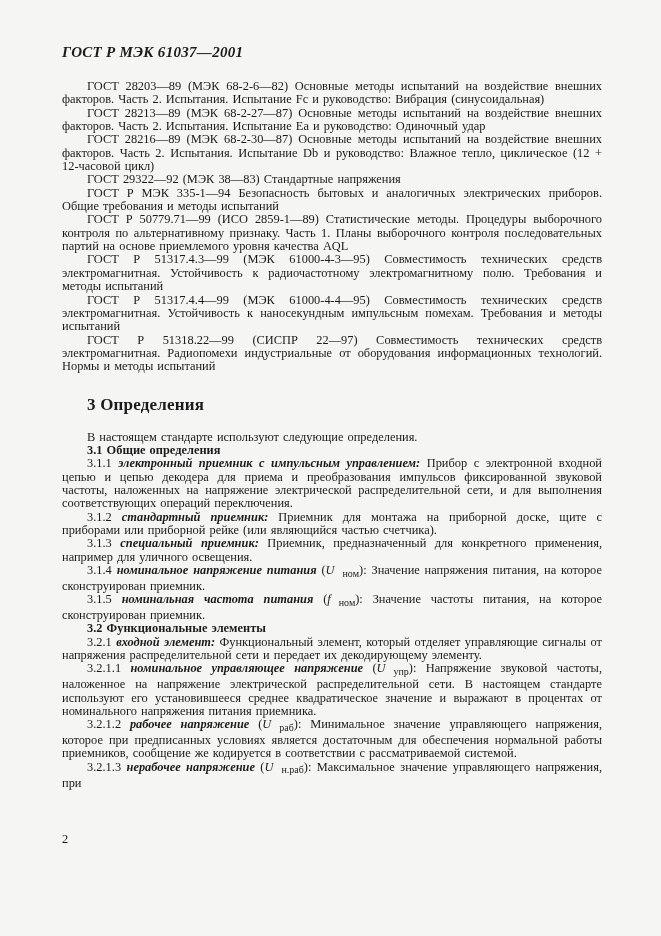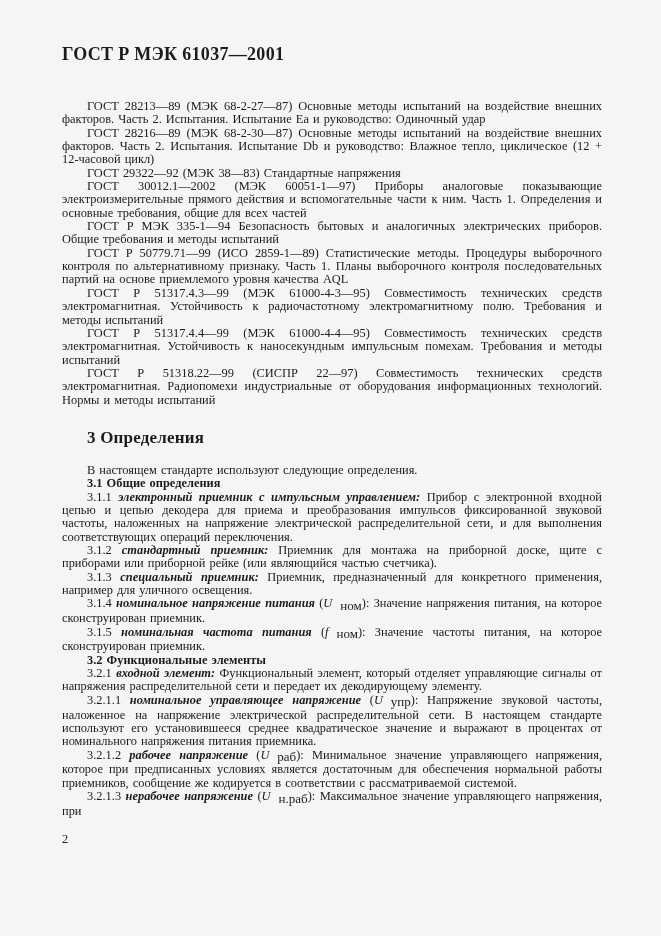--- a/index.html
+++ b/index.html
@@ -8,23 +8,24 @@
     background:#f5f5f4;
     font-family:"Liberation Serif", serif;
     color:#1b1b1b;
     -webkit-font-smoothing:antialiased;
   }
   .page { position:relative; width:661px; height:936px; overflow:hidden; }
   .content { position:absolute; left:62px; top:44px; width:540px; }
 
   .doc-header {
     font-weight:bold;
-    font-size:18px;
+    font-size:15px;
     letter-spacing:.3px;
-    margin:0 0 35px 0;
+    margin:0 0 19px 0;
+    font-style:italic;
   }
 
   p.para {
     margin:0;
     font-size:12.4px;
     line-height:13.35px;
     text-align:justify;
     text-indent:25px;
     word-spacing:1px;
   }
@@ -34,40 +35,40 @@
   h2.section-heading {
     font-size:17px;
     font-weight:bold;
     margin:21px 0 16px 0;
     text-indent:25px;
     letter-spacing:.2px;
   }
 
   .b   { font-weight:bold;font-style:italic; }
   .i   { font-style:italic; }
-  .sub { font-size:13px; vertical-align:-2.5px; letter-spacing:0; word-spacing:0;margin-left:8px; }
+  .sub { font-size:10px; vertical-align:-2.5px; letter-spacing:0; word-spacing:0;margin-left:8px; }
 
   .page-number {
     position:absolute;
     left:62px; top:832px;
     font-size:12.4px;
   }
 </style>
 </head>
 <body>
 
 <div class="page">
   <div class="content">
 
     <div class="doc-header">ГОСТ Р МЭК 61037—2001</div>
 
+    <p class="para">ГОСТ 28203—89 (МЭК 68-2-6—82) Основные методы испытаний на воздействие внешних факторов. Часть 2. Испытания. Испытание Fc и руководство: Вибрация (синусоидальная)</p>
     <p class="para">ГОСТ 28213—89 (МЭК 68-2-27—87) Основные методы испытаний на воздействие внешних факторов. Часть 2. Испытания. Испытание Ea и руководство: Одиночный удар</p>
     <p class="para">ГОСТ 28216—89 (МЭК 68-2-30—87) Основные методы испытаний на воздействие внешних факторов. Часть 2. Испытания. Испытание Db и руководство: Влажное тепло, циклическое (12 + 12-часовой цикл)</p>
     <p class="para">ГОСТ 29322—92 (МЭК 38—83) Стандартные напряжения</p>
-    <p class="para">ГОСТ 30012.1—2002 (МЭК 60051-1—97) Приборы аналоговые показывающие электроизмерительные прямого действия и вспомогательные части к ним. Часть 1. Определения и основные требования, общие для всех частей</p>
     <p class="para">ГОСТ Р МЭК 335-1—94 Безопасность бытовых и аналогичных электрических приборов. Общие требования и методы испытаний</p>
     <p class="para">ГОСТ Р 50779.71—99 (ИСО 2859-1—89) Статистические методы. Процедуры выборочного контроля по альтернативному признаку. Часть 1. Планы выборочного контроля последовательных партий на основе приемлемого уровня качества AQL</p>
     <p class="para">ГОСТ Р 51317.4.3—99 (МЭК 61000-4-3—95) Совместимость технических средств электромагнитная. Устойчивость к радиочастотному электромагнитному полю. Требования и методы испытаний</p>
     <p class="para">ГОСТ Р 51317.4.4—99 (МЭК 61000-4-4—95) Совместимость технических средств электромагнитная. Устойчивость к наносекундным импульсным помехам. Требования и методы испытаний</p>
     <p class="para">ГОСТ Р 51318.22—99 (СИСПР 22—97) Совместимость технических средств электромагнитная. Радиопомехи индустриальные от оборудования информационных технологий. Нормы и методы испытаний</p>
 
     <h2 class="section-heading">3 Определения</h2>
 
     <p class="para">В настоящем стандарте используют следующие определения.</p>
 

